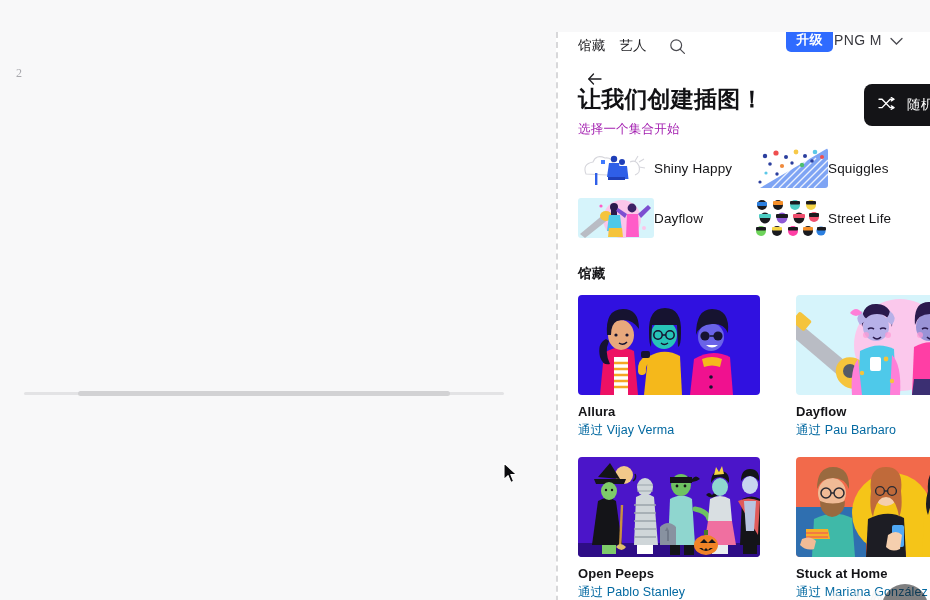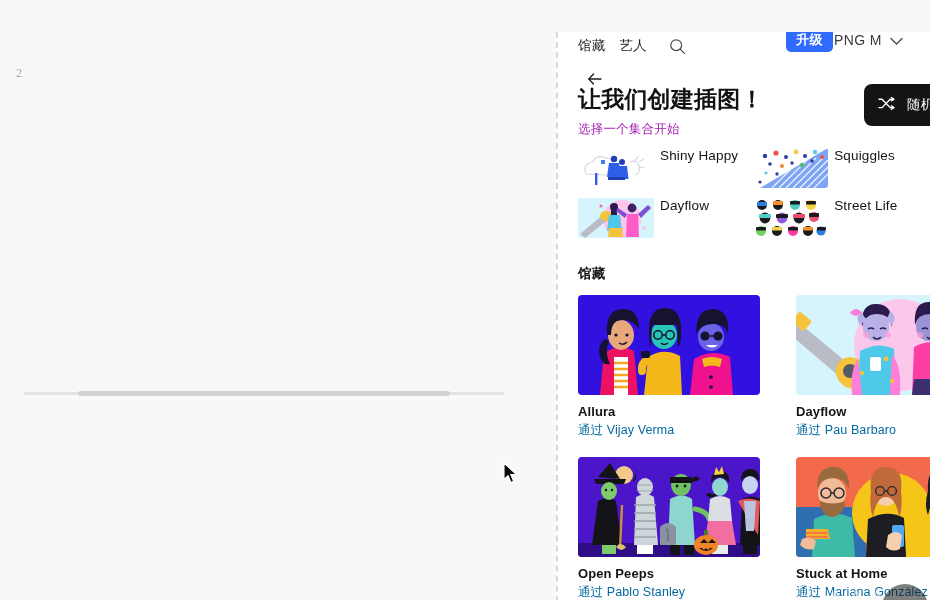--- a/index.html
+++ b/index.html
@@ -102,21 +102,21 @@
     letter-spacing: .3px; margin-left: 20px;
   }
   #recent-title { margin-top: 30px; }
   #collections-title { margin-top: 27px; }
 
   
   #recent-grid {
     margin: 10px 0 0 20px; width: 334px;
     display: grid; grid-template-columns: 1fr 1fr; gap: 10px 14px;
   }
-  .recent-item { display: flex; gap: 6px; cursor: pointer; }
+  .recent-item { display: flex; align-items: center; gap: 0; cursor: pointer; }
   .recent-thumb {
     width: 76px; height: 40px; border-radius: 3px; flex: 0 0 auto;
     overflow: hidden; position: relative; background: #ffffff;
   }
   .recent-name {
     font-size: 13.5px; color: #141417; letter-spacing: .15px; white-space: nowrap;
   }
 
   
   #collections-grid {

